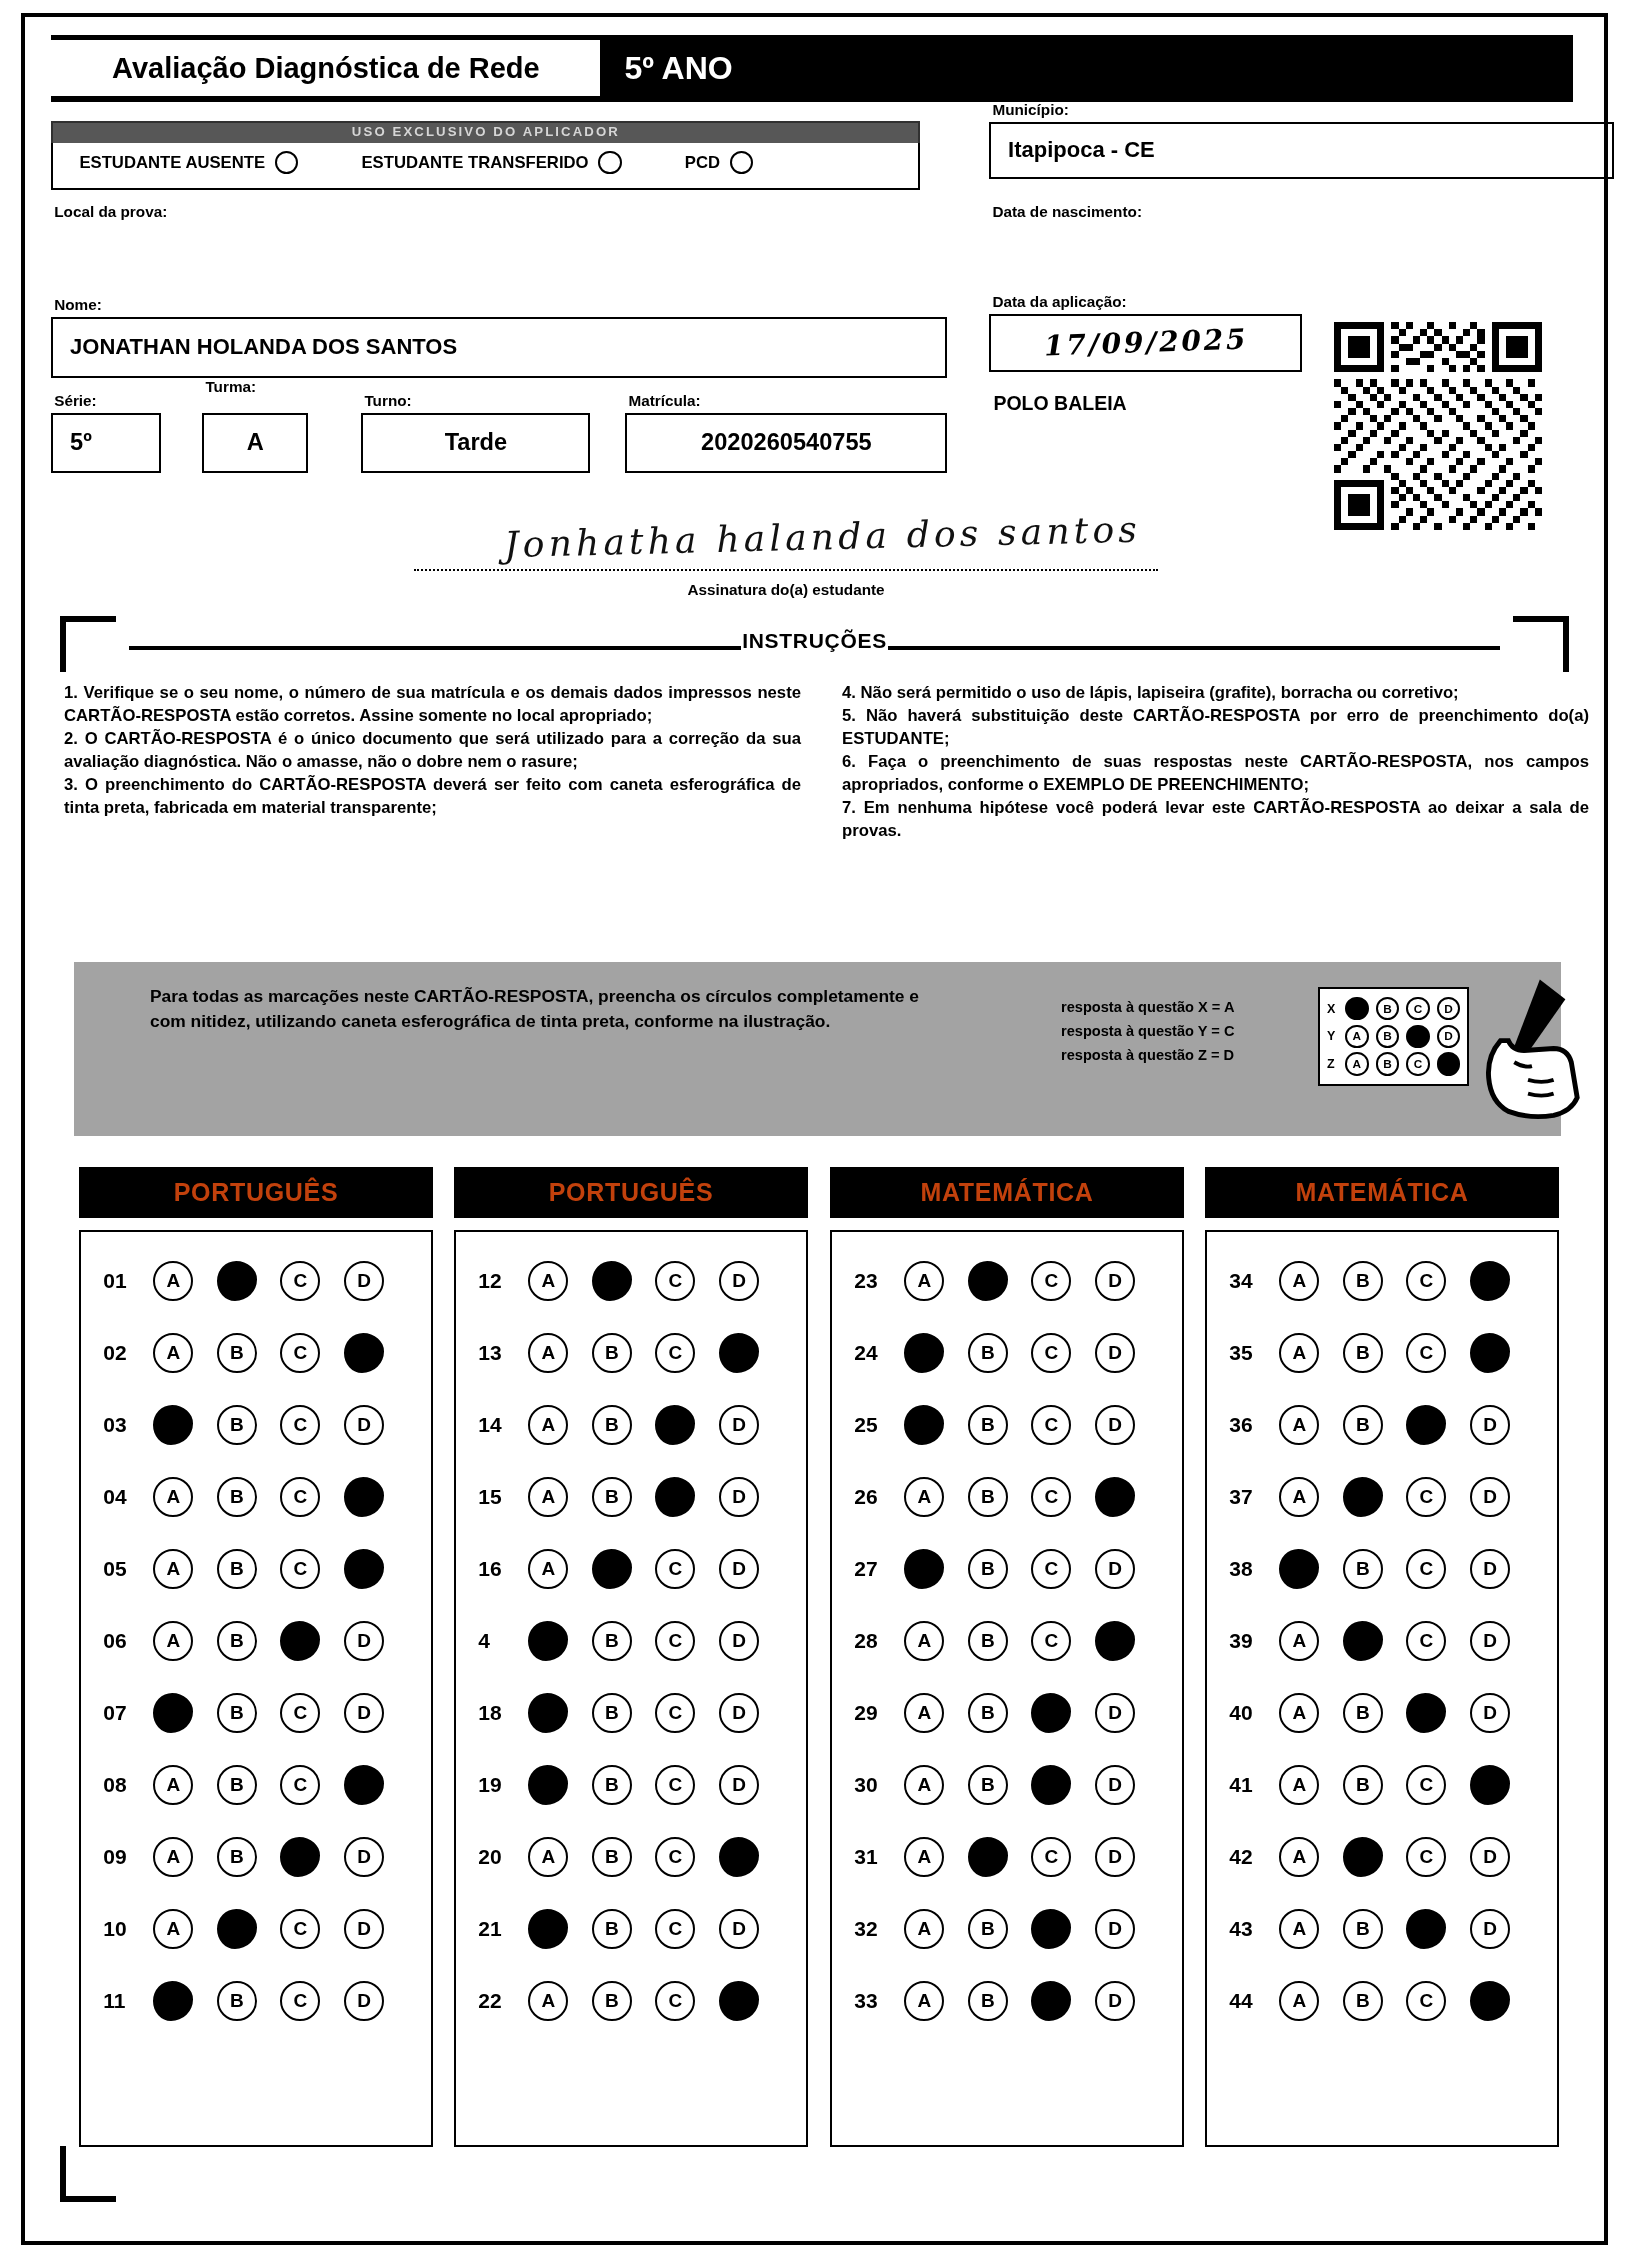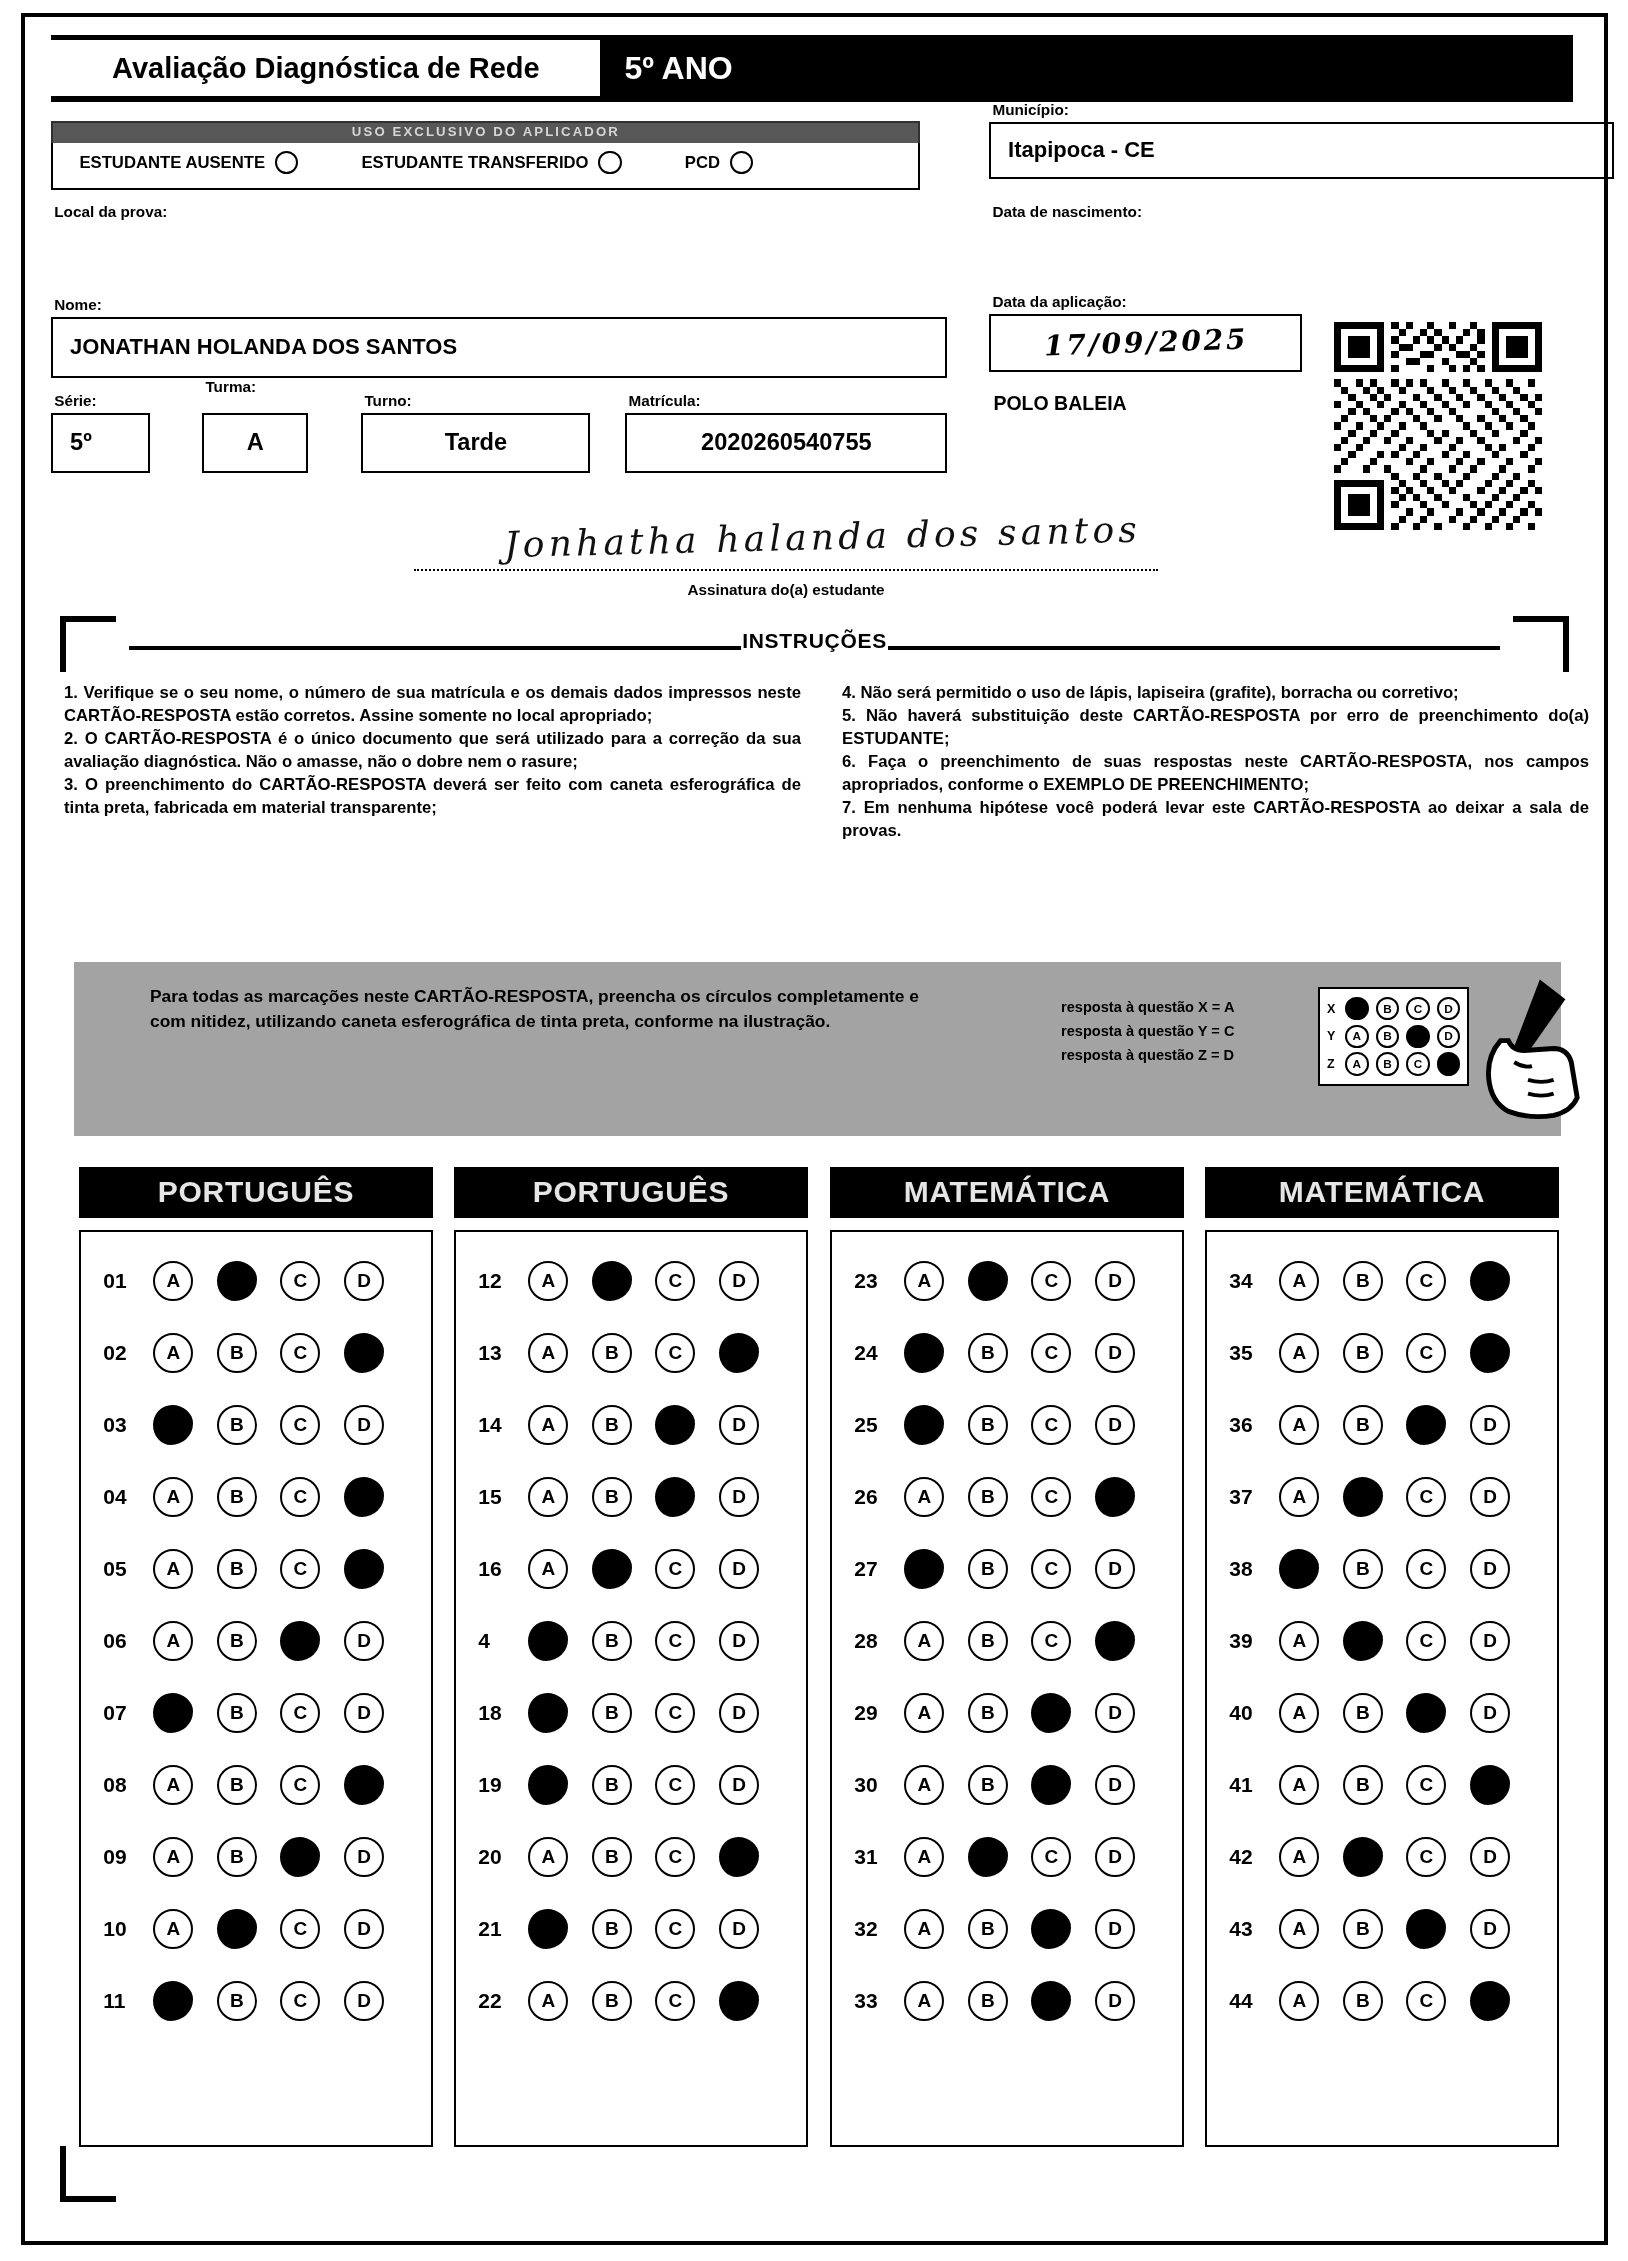--- a/index.html
+++ b/index.html
@@ -135,23 +135,23 @@
   }
   .mini-b.filled { background:#000; color:#000; }
   .hand {
     position:absolute; left: 1397px; top: 7px; width: 118px; height: 153px;
   }
 
   
   .cols { position:absolute; left: 54px; top: 1150px; width: 1480px; height: 994px; }
   .col { position:absolute; top:0; width: 354px; }
   .col-title {
-    height: 51px; background:#000; color:#e5e5e5;
+    height: 51px; background:#000; color:#c2410c;
     display:flex; align-items:center; justify-content:center;
-    font-size: 30px; font-weight: bold; letter-spacing: 0.7px;
+    font-size: 25px; font-weight: bold; letter-spacing: 0.7px;
   }
   .col-body {
     margin-top: 12.5px; border: 2.8px solid #000; padding: 12.5px 7px 12.5px 7px;
     height: 917px;
   }
   .q-row {
     display:flex; align-items:center; height: 72px;
     padding-left: 15.3px;
   }
   .q-num { width: 50px; font-size: 21px; font-weight: bold; }
@@ -193,21 +193,21 @@
         <span class="bubble-o"></span>
       </div>
     </div>
 
     <div class="fld-label" style="left:2.8px; top:89px;">Local da prova:</div>
 
     <div class="fld-label" style="left:2.8px; top:182px;">Nome:</div>
     <div class="fld-box" style="left:0px; top:203px; width:896px; height:61px; font-size:22px;">JONATHAN HOLANDA DOS SANTOS</div>
 
     <div class="fld-label" style="left:2.8px; top:278px;">Série:</div>
-    <div class="fld-box" style="left:0px; top:299px; width:99px; height:60px; font-size:23.6px;">5º</div>
+    <div class="fld-box" style="left:0px; top:299px; width:110px; height:60px; font-size:23.6px;">5º</div>
 
     <div class="fld-label" style="left:154px; top:264px;">Turma:</div>
     <div class="fld-box" style="left:151px; top:299px; width:106px; height:60px; font-size:23.6px; justify-content:center; padding-left:0;">A</div>
 
     <div class="fld-label" style="left:313px; top:278px;">Turno:</div>
     <div class="fld-box" style="left:310px; top:299px; width:229px; height:60px; font-size:23.6px; justify-content:center; padding-left:0;">Tarde</div>
 
     <div class="fld-label" style="left:577px; top:278px;">Matrícula:</div>
     <div class="fld-box" style="left:574px; top:299px; width:322px; height:60px; font-size:23.6px; justify-content:center; padding-left:0;">2020260540755</div>
 

